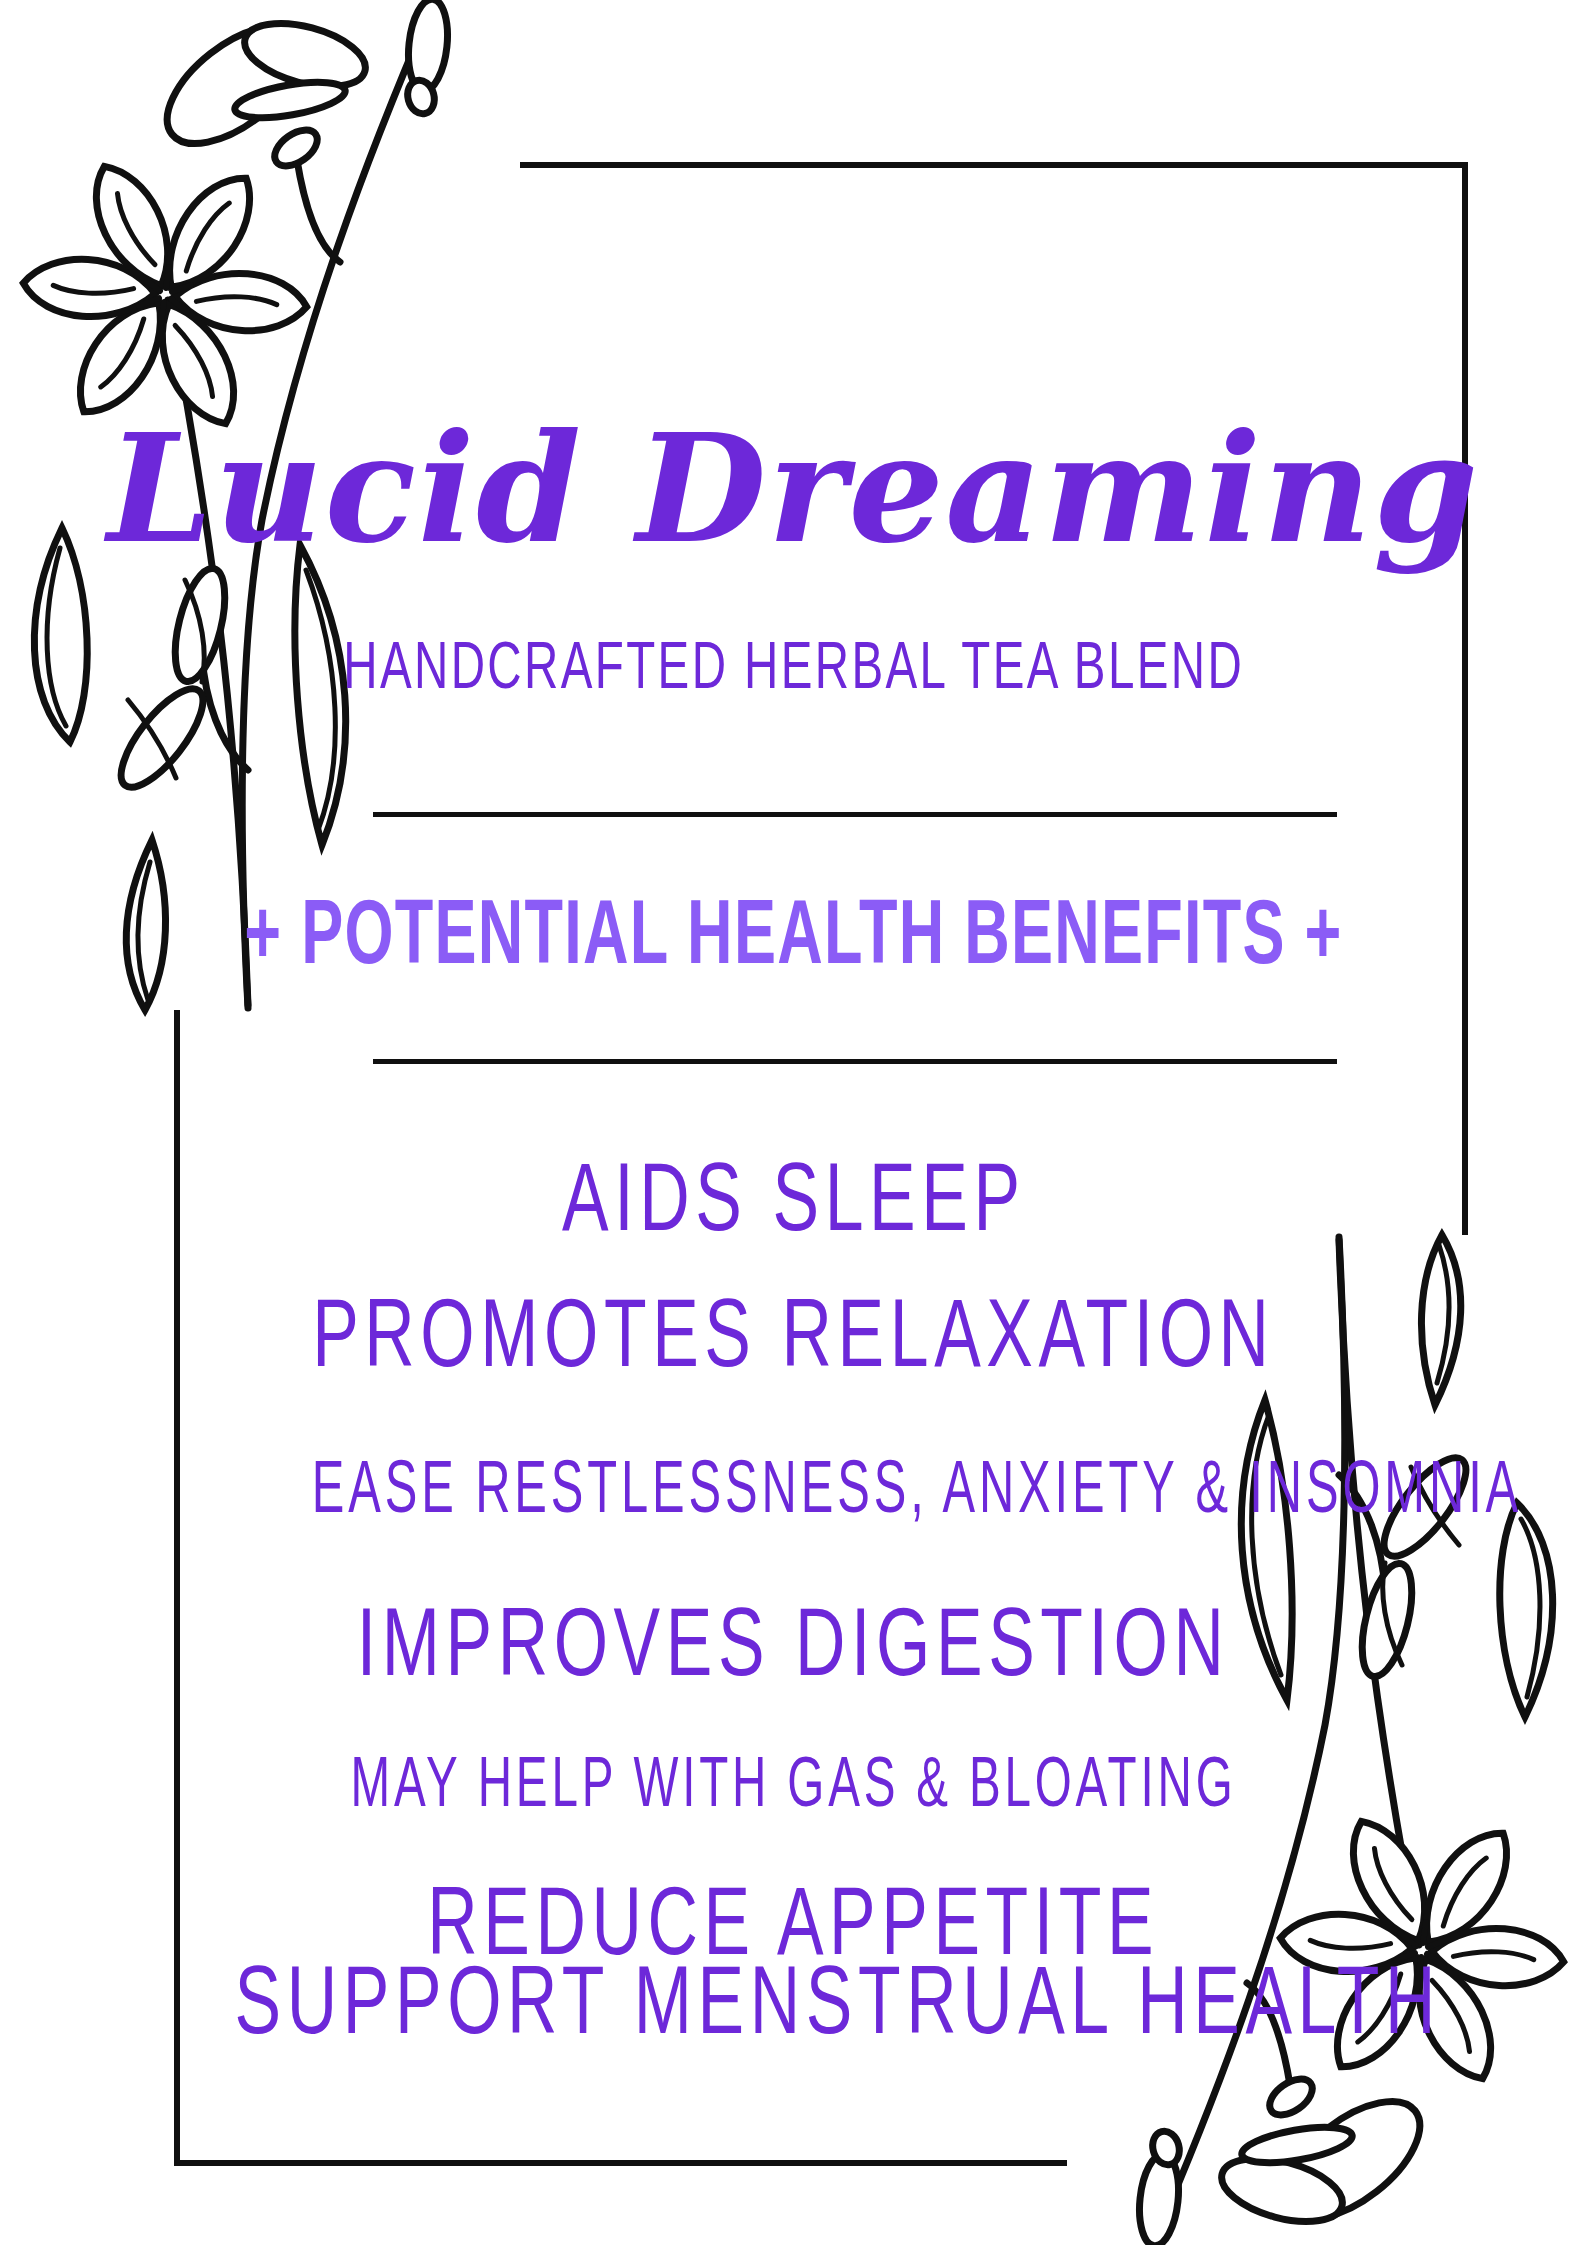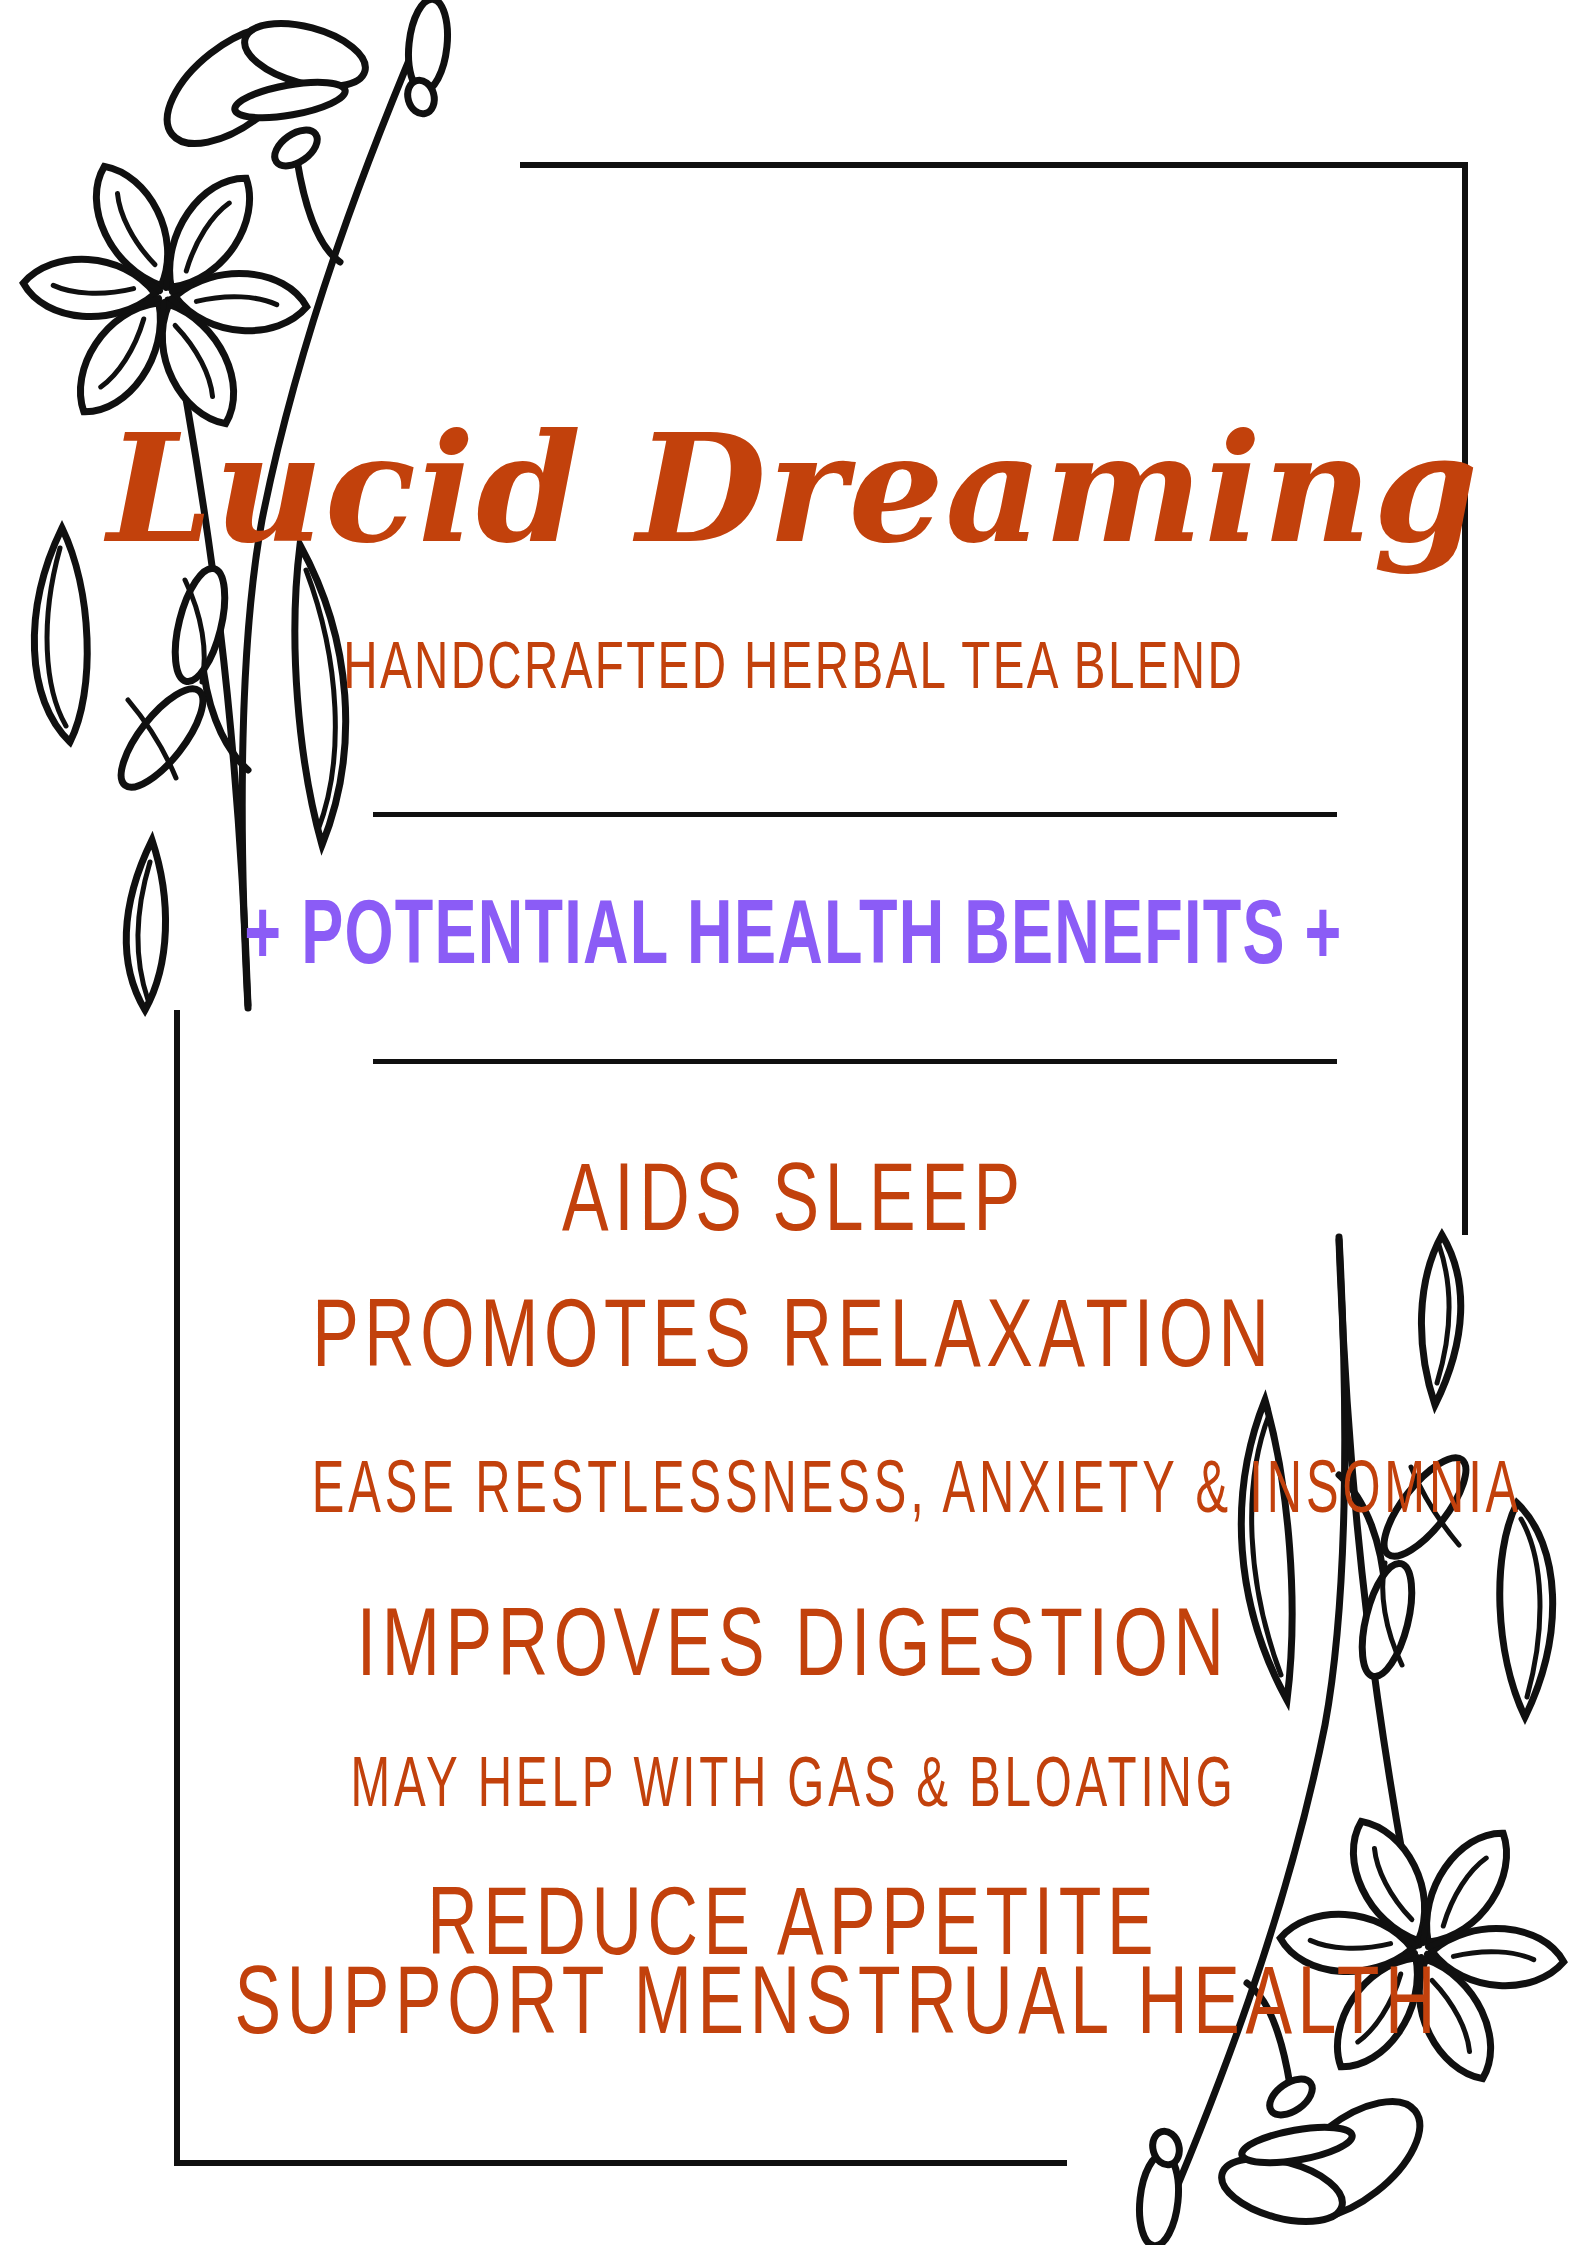--- a/index.html
+++ b/index.html
@@ -14,21 +14,21 @@
   .art-layer {
     position:absolute;
     inset:0;
     z-index:0;
   }
   .text-layer-item {
     position:absolute;
     left:0;
     width:100%;
     text-align:center;
-    color:#c2410c;
+    color:#6d28d9;
     white-space:nowrap;
     z-index:2;
   }
   .text-layer-item > span {
     display:inline-block;
     transform:translateY(-50%) scaleX(var(--sx,0.72));
   }
   .title {
     top:488px;
     font-family:"DejaVu Serif", serif;

